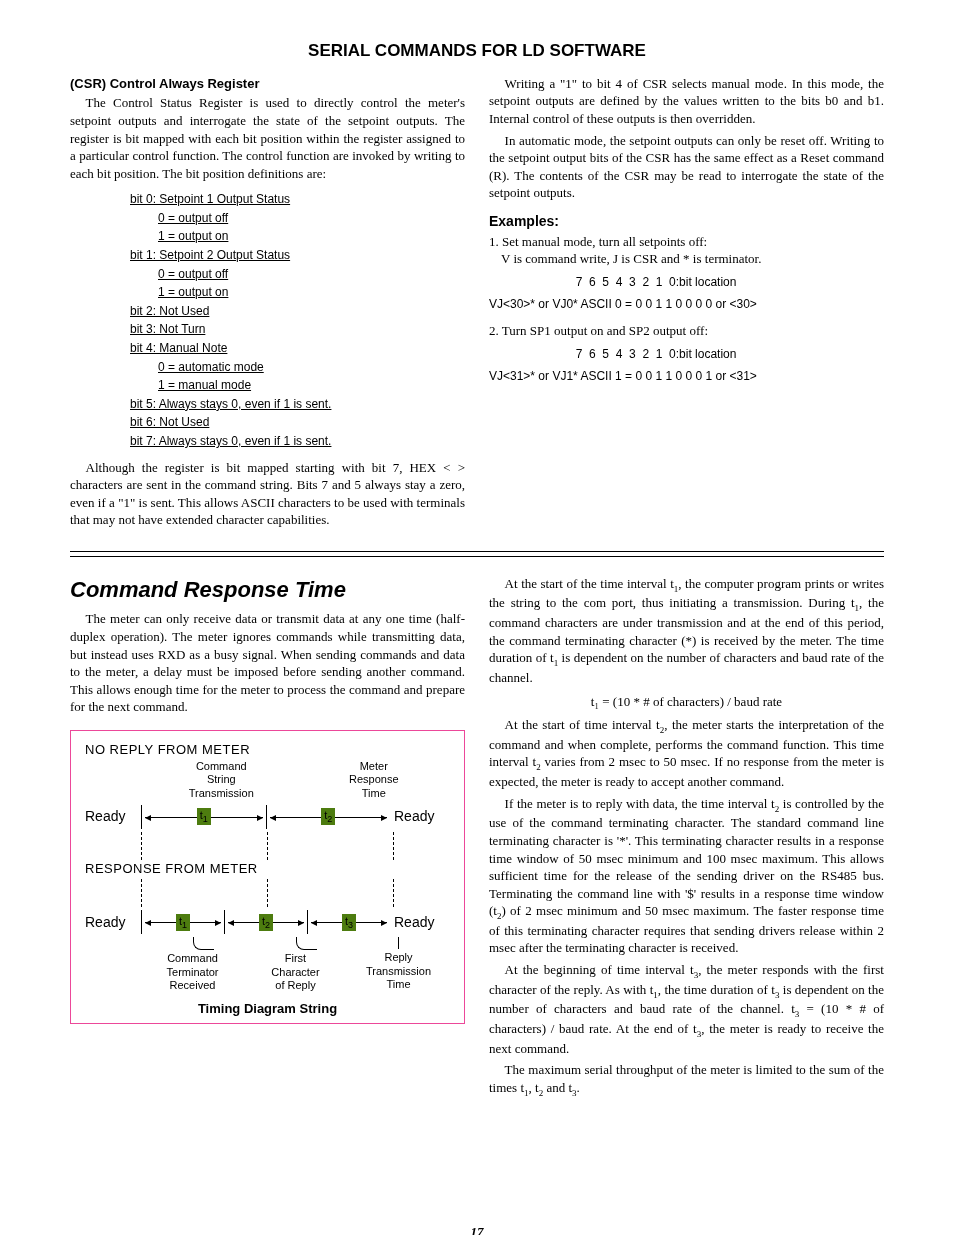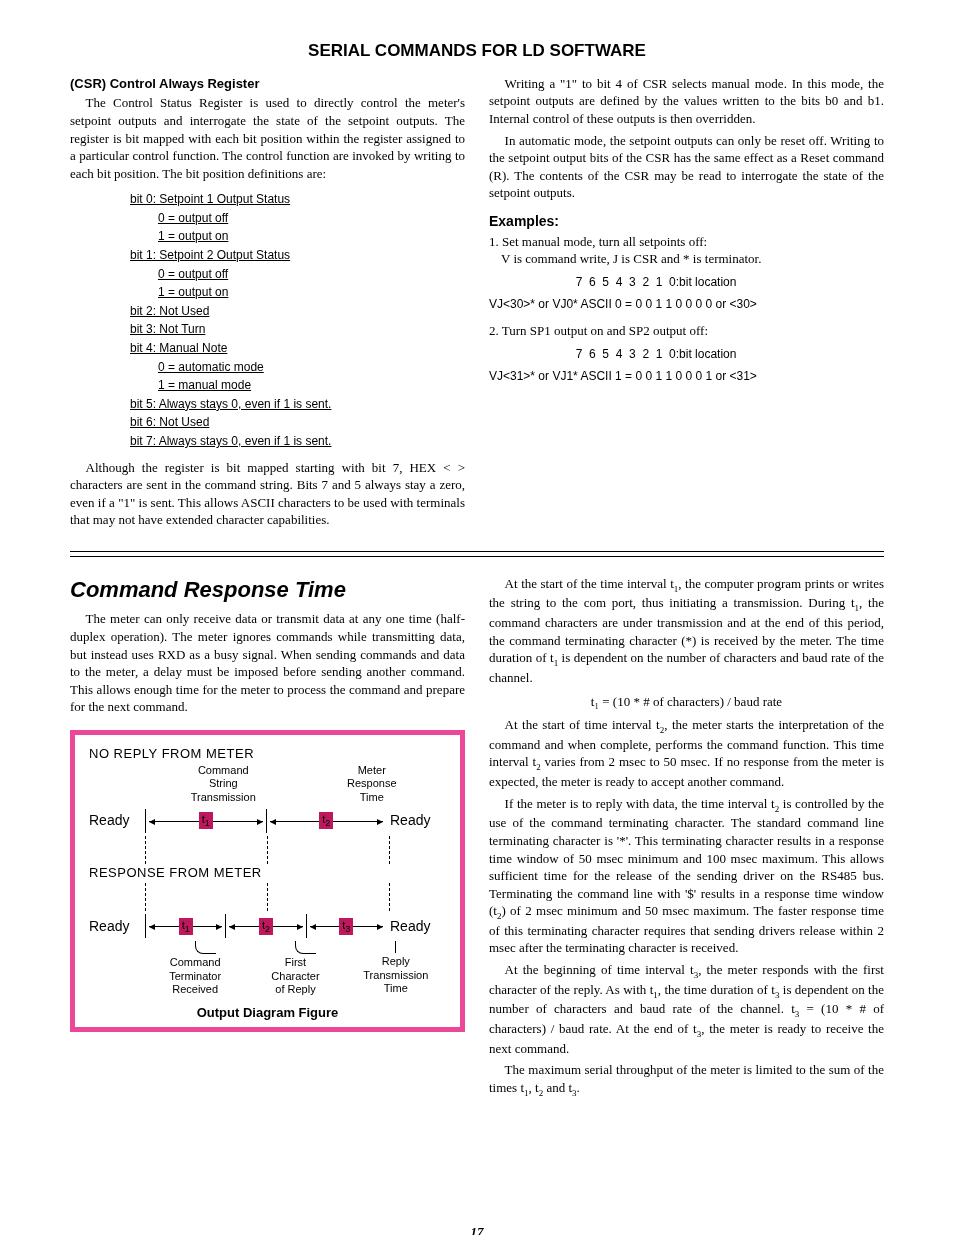--- a/index.html
+++ b/index.html
@@ -89,21 +89,21 @@
     font-size: 22px;
     margin: 0 0 6px 0;
   }
   .formula {
     text-align: center;
     margin: 6px 0;
   }
 
   
   .diagram-box {
-    border: 5px solid #ec4899;
+    border: 1px solid #ec4899;
     margin-top: 14px;
     padding: 10px 14px 6px 14px;
     font-family: "Segoe UI", Arial, sans-serif;
     font-size: 12px;
   }
   .dg-head {
     font-size: 13px;
     letter-spacing: 0.5px;
     margin-bottom: 2px;
   }
@@ -152,21 +152,21 @@
   .dg-arrow::before, .dg-arrow::after {
     content: "";
     position: absolute;
     top: -3px;
     width: 0; height: 0;
     border-top: 3px solid transparent;
     border-bottom: 3px solid transparent;
   }
   .dg-arrow::before { left: 0; border-right: 6px solid #000; }
   .dg-arrow::after { right: 0; border-left: 6px solid #000; }
-  .dg-t { position: relative; background: #be185d; padding: 0 3px; z-index: 2; }
+  .dg-t { position: relative; background: #4d7c0f; padding: 0 3px; z-index: 2; }
   .dg-dashes {
     display: flex;
     margin-left: 56px;
     margin-right: 56px;
     height: 28px;
   }
   .dg-dashes > div {
     flex: 1;
     border-left: 1px dashed #000;
   }
@@ -317,21 +317,21 @@
         <div><div class="dg-pointer curve"></div><span style="white-space:pre-line;">Command
 Terminator
 Received</span></div>
         <div><div class="dg-pointer curve"></div><span style="white-space:pre-line;">First
 Character
 of Reply</span></div>
         <div><div class="dg-pointer"></div><span style="white-space:pre-line;">Reply
 Transmission
 Time</span></div>
       </div>
-      <div class="dg-caption">Output Diagram Figure</div>
+      <div class="dg-caption">Timing Diagram String</div>
     </div>
   </div>
 
   <div class="col">
     <p class="indent">
       <span>At the start of the time interval t</span><sub>1</sub><span>, the computer program prints or writes the string to the com port, thus initiating a transmission. During t</span><sub>1</sub><span>, the command characters are under transmission and at the end of this period, the command terminating character (*) is received by the meter. The time duration of t</span><sub>1</sub><span> is dependent on the number of characters and baud rate of the channel.</span>
     </p>
     <p class="formula">t₁ = (10 * # of characters) / baud rate</p>
     <p class="indent">
       <span>At the start of time interval t</span><sub>2</sub><span>, the meter starts the interpretation of the command and when complete, performs the command function. This time interval t</span><sub>2</sub><span> varies from 2 msec to 50 msec. If no response from the meter is expected, the meter is ready to accept another command.</span>

